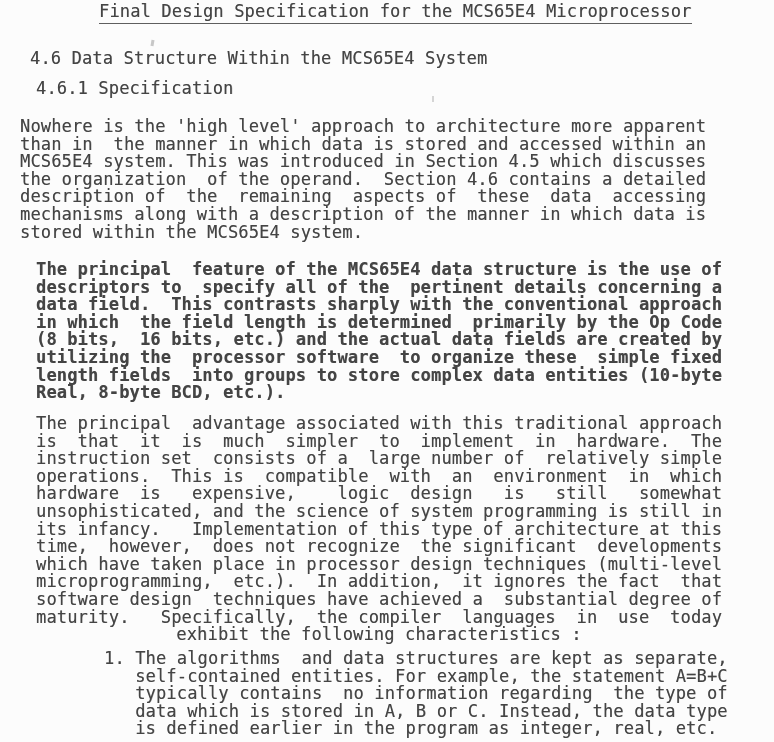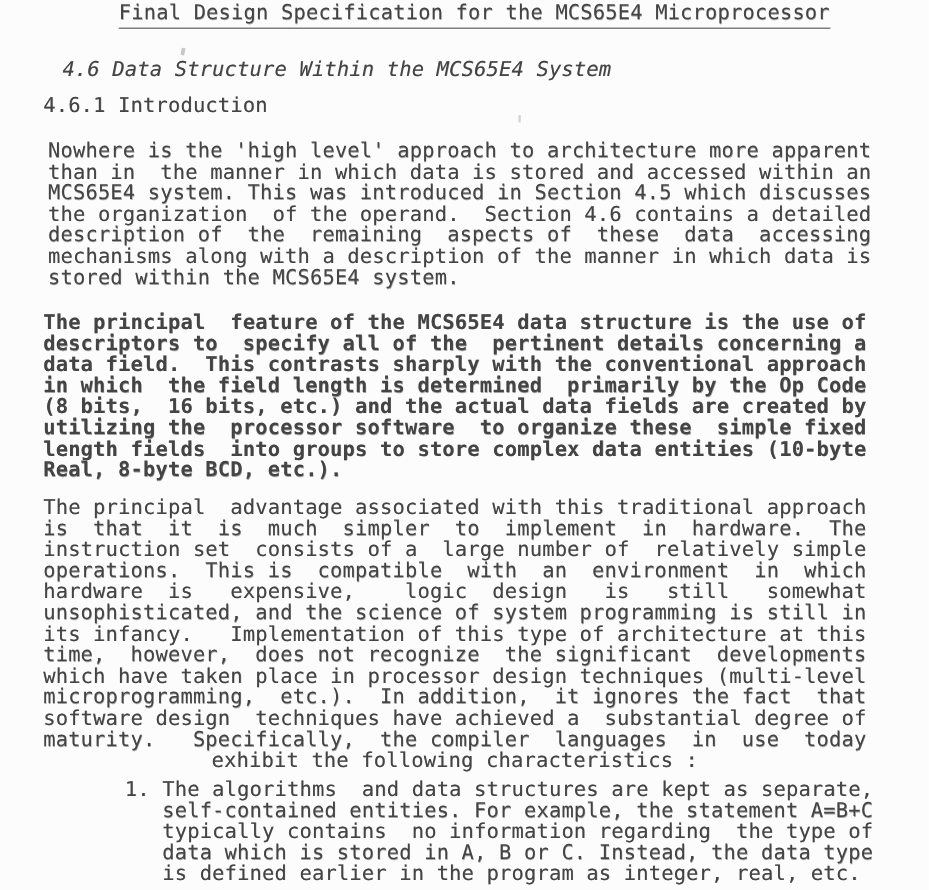--- a/index.html
+++ b/index.html
@@ -24,23 +24,23 @@
     letter-spacing: 0.16px;
     text-shadow: 0.3px 0.3px 0.5px rgba(90,90,90,0.55);
     filter: blur(0.25px);
   }
   .doc-title {
     left: 99px;
     top: 3px;
     padding-bottom: 2px;
     border-bottom: 1.5px solid #5f5f5f;
   }
-  .sec-heading  { left: 52px; top: 50px; font-style: italic; }
+  .sec-heading  { left: 30px; top: 50px; }
   .sub-heading  { left: 36px; top: 80px; }
-  .para-1       { left: 40px; top: 118px; }
+  .para-1       { left: 20px; top: 118px; }
   .para-2       { left: 36px; top: 261px; font-weight: bold; }
   .para-3       { left: 36px; top: 415px; text-align: center; }
   .list-item-1  { left: 104px; top: 650px; }
   .speck {
     position: absolute;
     background: #9b9b9b;
     opacity: 0.55;
   }
   .speck-1 { left: 151px; top: 40px; width: 3px; height: 6px; transform: rotate(10deg); }
   .speck-2 { left: 432px; top: 96px; width: 2px; height: 6px; opacity: 0.4; }
@@ -50,21 +50,21 @@
 
 <div class="page">
 
   <div class="txt doc-title">Final Design Specification for the MCS65E4 Microprocessor</div>
 
   <span class="speck speck-1"></span>
   <span class="speck speck-2"></span>
 
   <div class="txt sec-heading">4.6 Data Structure Within the MCS65E4 System</div>
 
-  <div class="txt sub-heading">4.6.1 Introduction</div>
+  <div class="txt sub-heading">4.6.1 Specification</div>
 
   <div class="txt para-1">Nowhere is the 'high level' approach to architecture more apparent
 than in  the manner in which data is stored and accessed within an
 MCS65E4 system. This was introduced in Section 4.5 which discusses
 the organization  of the operand.  Section 4.6 contains a detailed
 description of  the  remaining  aspects of  these  data  accessing
 mechanisms along with a description of the manner in which data is
 stored within the MCS65E4 system.</div>
 
   <div class="txt para-2">The principal  feature of the MCS65E4 data structure is the use of

